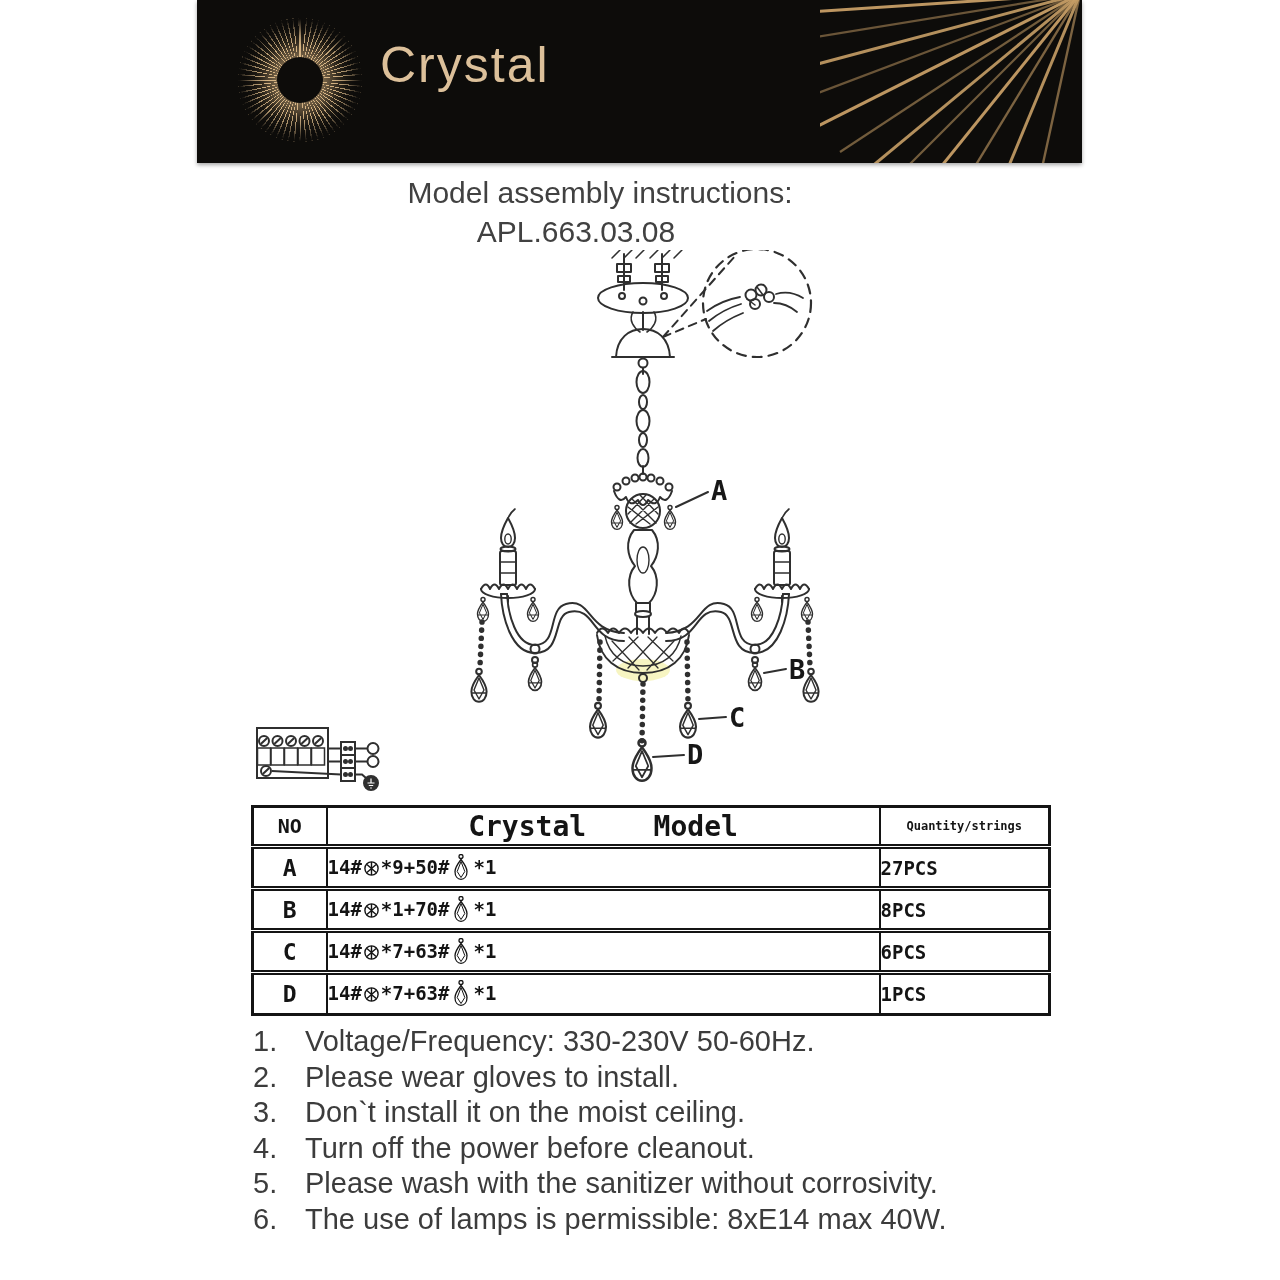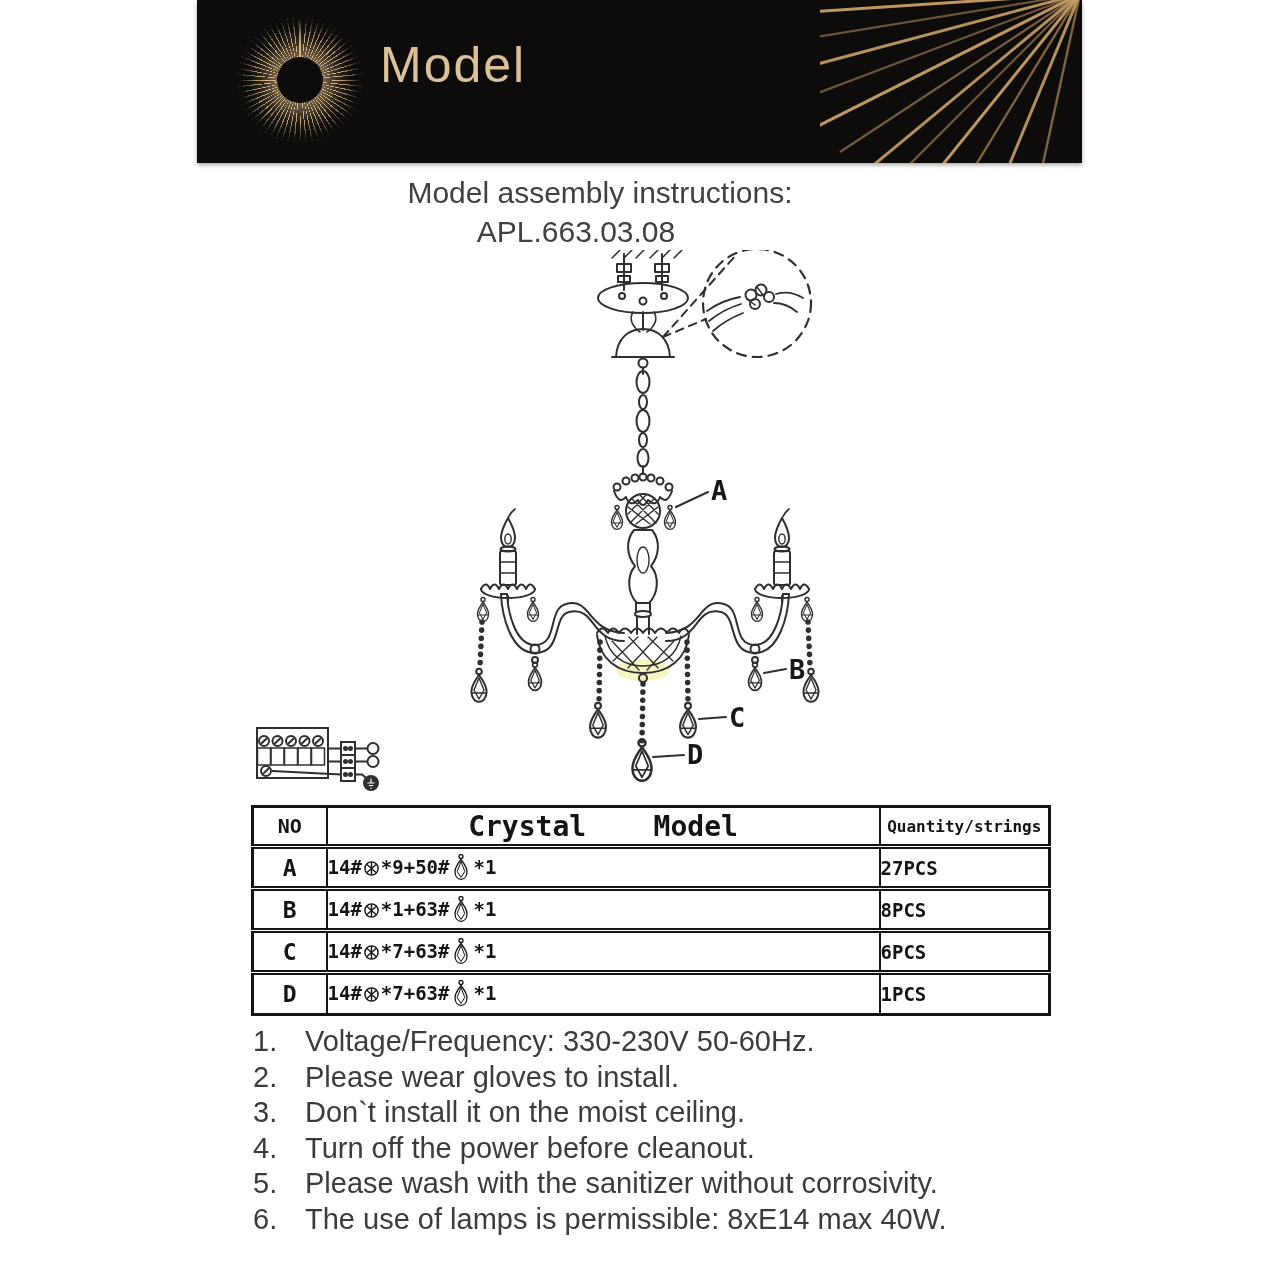--- a/index.html
+++ b/index.html
@@ -35,40 +35,40 @@
   
   .parts-table{position:absolute;left:251px;top:805px;width:797px;border-collapse:collapse;
     font-family:"DejaVu Sans Mono",monospace;color:#141414;table-layout:fixed;
     border:3px solid #141414;}
   .parts-table td,.parts-table th{border-left:2px solid #141414;border-right:2px solid #141414;padding:0;}
   .parts-table thead tr{height:40px;border-bottom:5px double #141414;}
   .parts-table tbody tr{height:42px;border-bottom:5px double #141414;}
   .parts-table tbody tr:last-child{border-bottom:none;}
   .no-h{font-size:20px;text-align:center;}
   .model-h{font-size:28px;text-align:center;white-space:pre;}
-  .qty-h{font-size:16px;text-align:center;}
+  .qty-h{font-size:12px;text-align:center;}
   .no-c{font-size:23px;text-align:center;font-weight:bold;}
   .model-c{font-size:19px;font-weight:bold;padding-left:36px;white-space:pre;}
   .qty-c{font-size:19px;text-align:left;font-weight:bold;}
   .bead-ic{vertical-align:-3px;margin:0 1px;}
   .drop-ic{vertical-align:-8px;margin:0 3px;}
 
   
   .instructions{position:absolute;left:253px;top:1024px;width:810px;font-size:29px;color:#3c3c3c;}
   .inst-row{display:flex;line-height:35.5px;}
   .inst-num{width:52px;flex:none;}
 </style>
 </head>
 <body>
 
 <div class="page">
 
   <div class="banner">
     <div class="sunburst"></div>
-    <div class="brand">Model</div>
+    <div class="brand">Crystal</div>
     <svg class="corner-rays" width="262" height="163" viewBox="0 0 262 163">
       <g stroke="#c79e66" fill="none">
         <line x1="260" y1="-6" x2="-10" y2="12" stroke-width="3" opacity="0.95"></line>
         <line x1="260" y1="-6" x2="-10" y2="38" stroke-width="2.2" opacity="0.5"></line>
         <line x1="260" y1="-6" x2="-10" y2="66" stroke-width="3" opacity="0.9"></line>
         <line x1="260" y1="-6" x2="-10" y2="96" stroke-width="2.2" opacity="0.5"></line>
         <line x1="260" y1="-6" x2="-2" y2="126" stroke-width="3" opacity="0.95"></line>
         <line x1="260" y1="-6" x2="20" y2="152" stroke-width="2.2" opacity="0.55"></line>
         <line x1="260" y1="-6" x2="50" y2="168" stroke-width="3" opacity="0.9"></line>
         <line x1="260" y1="-6" x2="86" y2="168" stroke-width="2.2" opacity="0.55"></line>
@@ -302,21 +302,21 @@
             </svg><span>*1</span></td>
         <td class="qty-c">27PCS</td>
       </tr>
       <tr>
         <td class="no-c">B</td>
         <td class="model-c"><span>14#</span><svg class="bead-ic" width="17" height="17" viewBox="-8.5 -8.5 17 17">
               <g stroke="#141414" stroke-width="1.4" fill="none">
                 <circle r="6.6"></circle>
                 <path d="M-4.6,-4 L4.6,4 M-4.6,4 L4.6,-4 M0,-6.4 V6.4"></path>
               </g>
-            </svg><span>*1+63#</span><svg class="drop-ic" width="18" height="28" viewBox="-9 -13.5 18 28">
+            </svg><span>*1+70#</span><svg class="drop-ic" width="18" height="28" viewBox="-9 -13.5 18 28">
               <g stroke="#141414" stroke-width="1.3" fill="none">
                 <circle cx="0" cy="-11" r="2"></circle>
                 <path d="M0,-8 C3.8,-3 6,0.6 6,4 C6,8.8 3.4,11.8 0,11.8 C-3.4,11.8 -6,8.8 -6,4 C-6,0.6 -3.8,-3 0,-8 Z"></path>
                 <path d="M0,-6 L3.8,4 L0,10 L-3.8,4 Z" stroke-width="1"></path>
               </g>
             </svg><span>*1</span></td>
         <td class="qty-c">8PCS</td>
       </tr>
       <tr>
         <td class="no-c">C</td>

